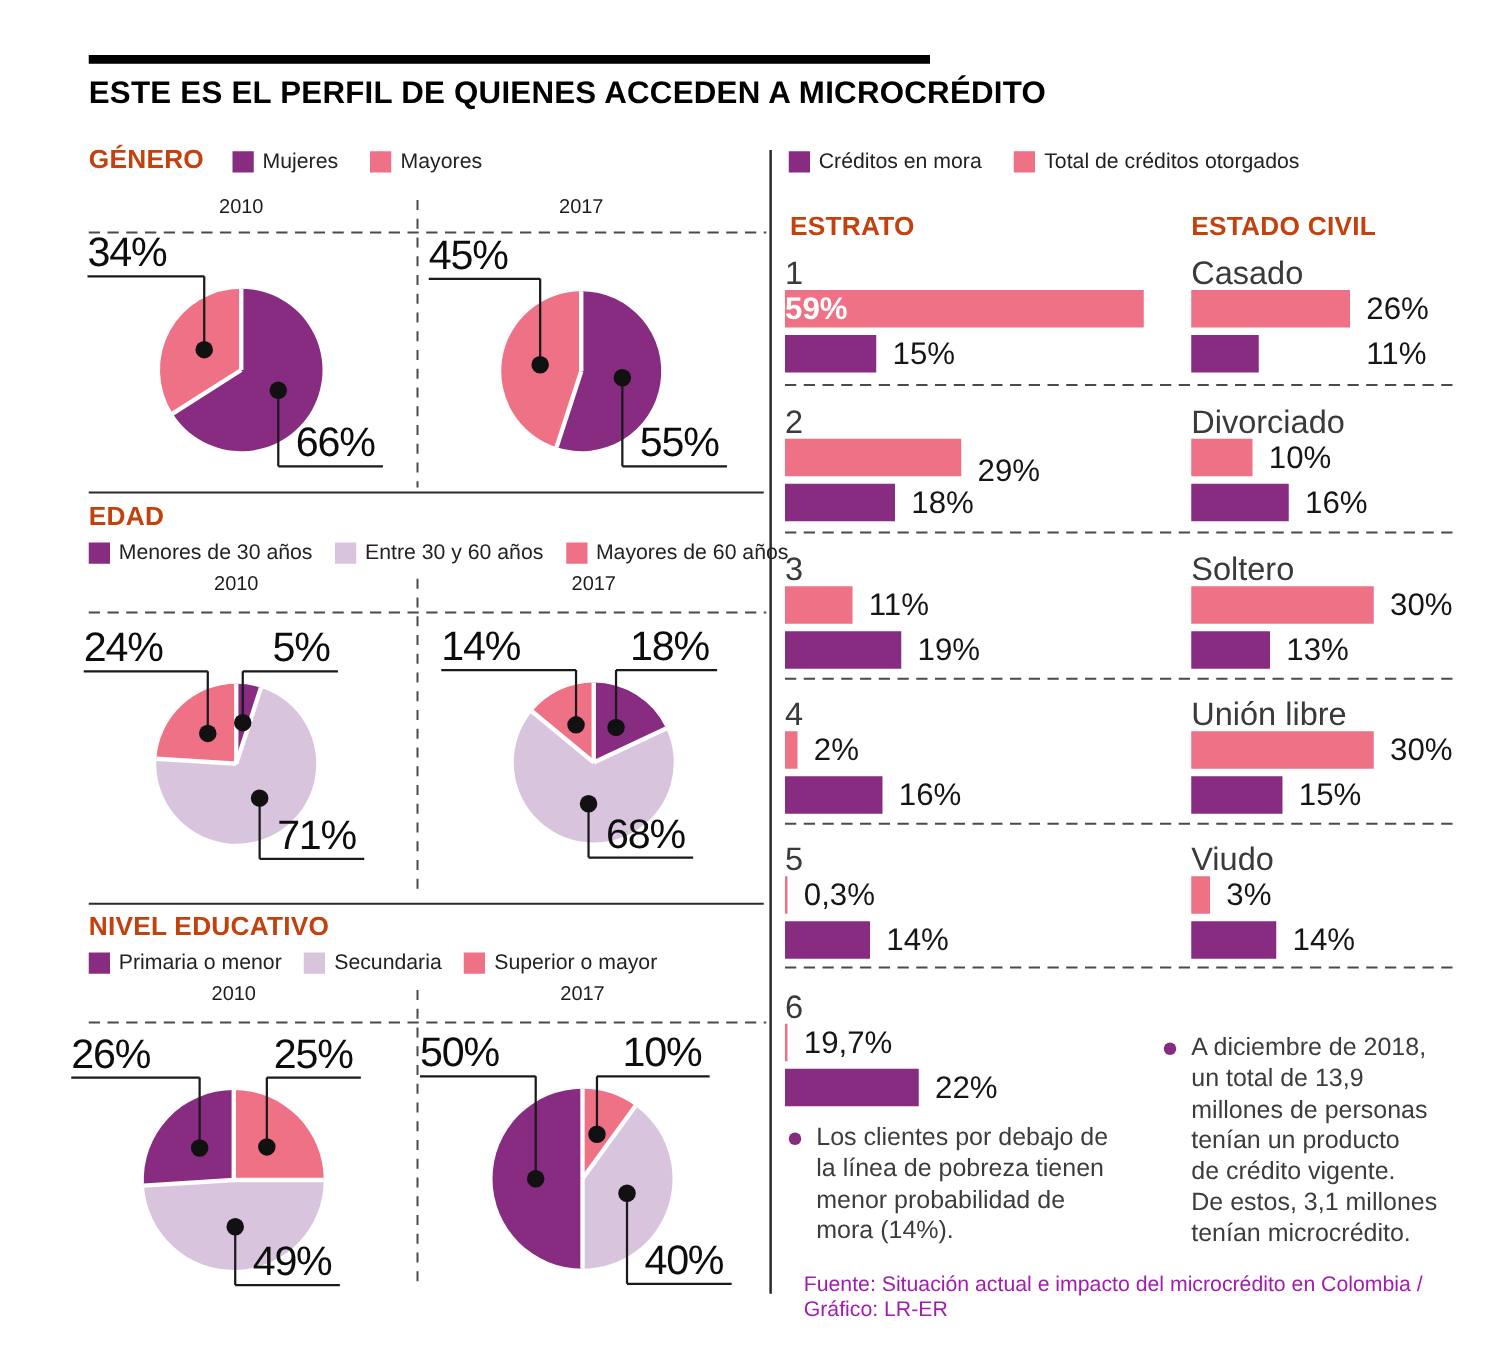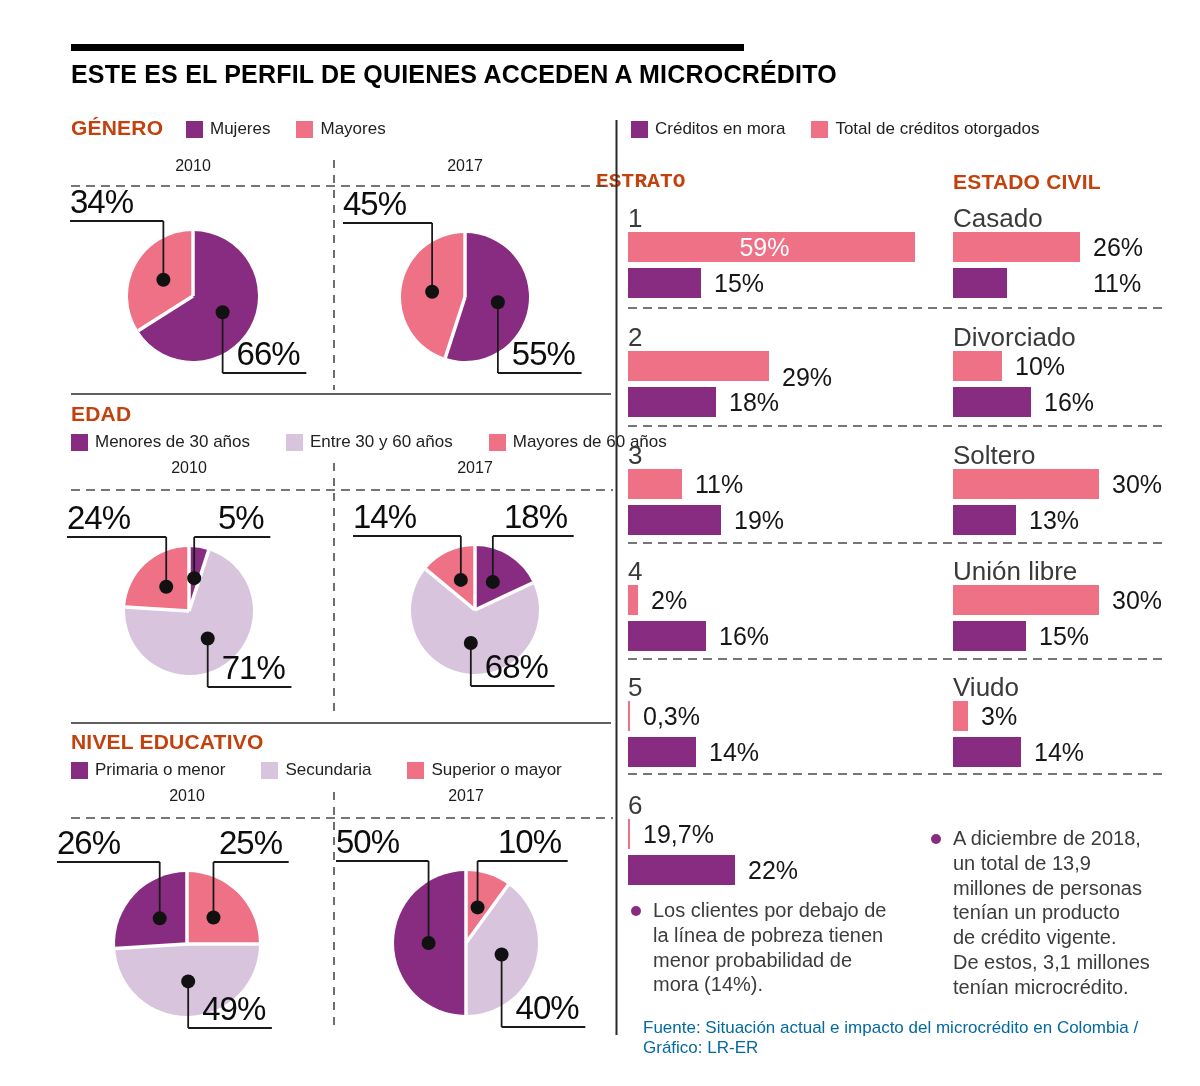--- a/index.html
+++ b/index.html
@@ -3,31 +3,31 @@
 <meta charset="utf-8">
 <style>
   html,body{margin:0;padding:0;background:#ffffff;}
   body{font-family:"Liberation Sans","DejaVu Sans",sans-serif;}
   .canvas{position:relative;width:1189px;height:1086px;background:#fff;overflow:hidden;margin-left:16px;}
   .abs{position:absolute;}
   .topbar{background:#000;}
   .title{font-size:25px;font-weight:bold;color:#000;letter-spacing:.2px;}
   .sec-header{font-size:21px;font-weight:bold;color:#c2410c;letter-spacing:.2px;}
   .legend-row{display:flex;align-items:center;gap:26px;font-size:17px;color:#222;}
-  .legend-row.tight{gap:36px;}
+  .legend-row.tight{gap:18px;}
   .legend-item{display:flex;align-items:center;gap:7px;white-space:nowrap;}
   .sq{width:17px;height:17px;display:inline-block;flex:0 0 auto;}
   .year-label{font-size:16px;color:#1c1c1c;transform:translateX(-50%);}
   .cat-label{font-size:26px;color:#3a3a3a;}
   .bar{position:absolute;}
   .bar-label{position:absolute;font-size:25px;color:#161616;line-height:30px;white-space:nowrap;}
-  .bar-label-inside{text-align:center;color:#ffffff;}
+  .bar-label-inside{text-align:left;color:#ffffff;font-weight:bold;}
   .note{font-size:20px;line-height:1.24;color:#3c3c3c;white-space:pre-line;padding-left:22px;}
   .note::before{content:"";position:absolute;left:0;top:8px;width:10px;height:10px;border-radius:50%;background:var(--purple,#872C80);}
-  .source{font-size:17px;color:#0369a1;}
+  .source{font-size:17px;color:#a21caf;}
   svg text{font-family:"Liberation Sans","DejaVu Sans",sans-serif;}
 </style>
 </head>
 <body>
 
 <div class="canvas">
 
   <div class="abs topbar" style="left:55px;top:44px;width:673px;height:7px;"></div>
   <div class="abs title" style="left:55px;top:60px;width:780px;">ESTE ES EL PERFIL DE QUIENES ACCEDEN A MICROCRÉDITO</div>
 
@@ -84,21 +84,21 @@
   <div class="abs legend-row" style="left:615px;top:119px;">
     <span class="legend-item">
       <span class="sq" style="background: rgb(135, 44, 128);"></span>
       <span>Créditos en mora</span>
     </span>
     <span class="legend-item">
       <span class="sq" style="background: rgb(239, 113, 134);"></span>
       <span>Total de créditos otorgados</span>
     </span>
   </div>
-  <div class="abs sec-header" style="left:580px;top:170px;font-family:Liberation Mono, monospace;">ESTRATO</div>
+  <div class="abs sec-header" style="left:616px;top:170px;">ESTRATO</div>
   <div class="abs sec-header" style="left:937px;top:170px;">ESTADO CIVIL</div>
 
   <div class="abs note" style="left:615px;top:898px;width:292px;">Los clientes por debajo de
 la línea de pobreza tienen
 menor probabilidad de
 mora (14%).</div>
   <div class="abs note" style="left:915px;top:826px;width:268px;">A diciembre de 2018,
 un total de 13,9
 millones de personas
 tenían un producto

